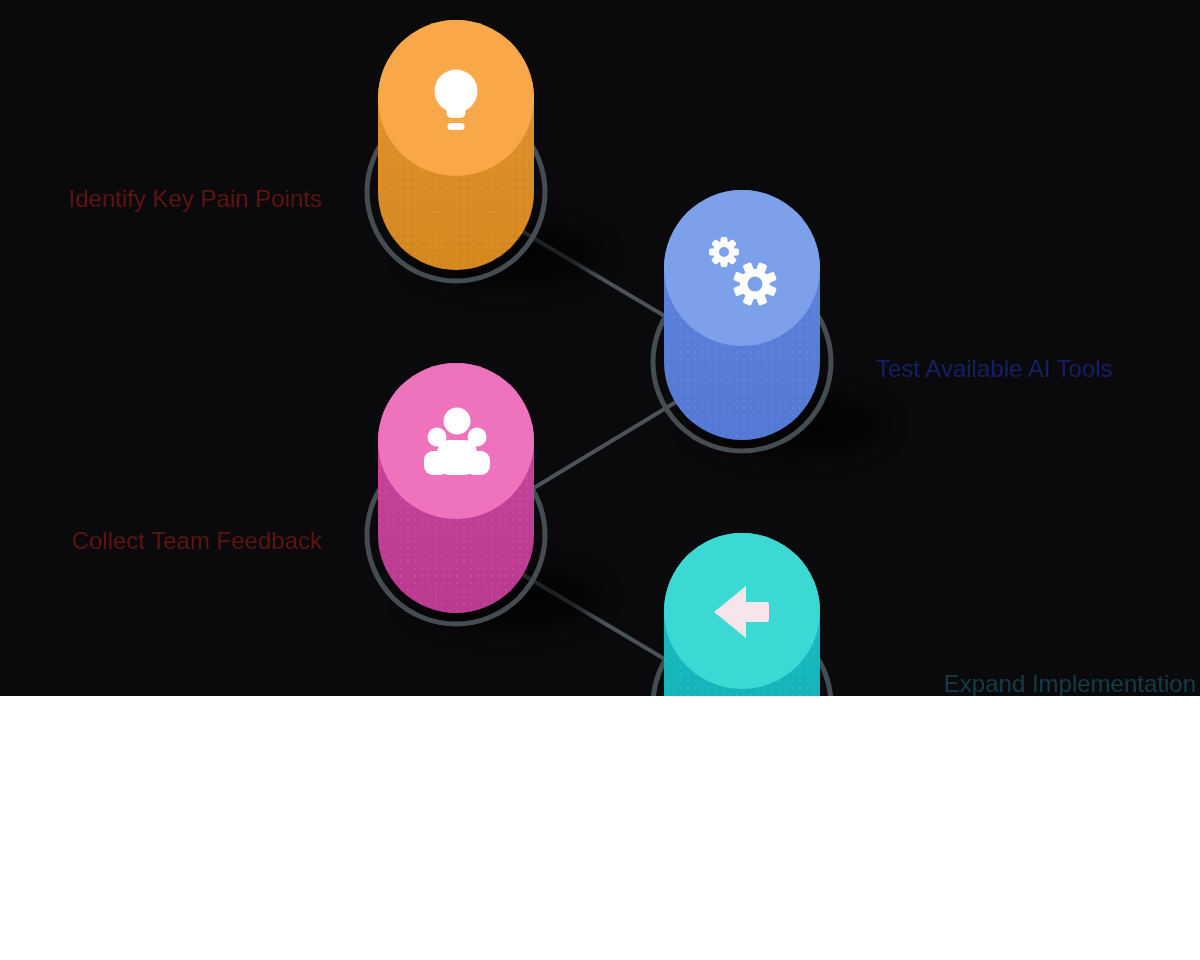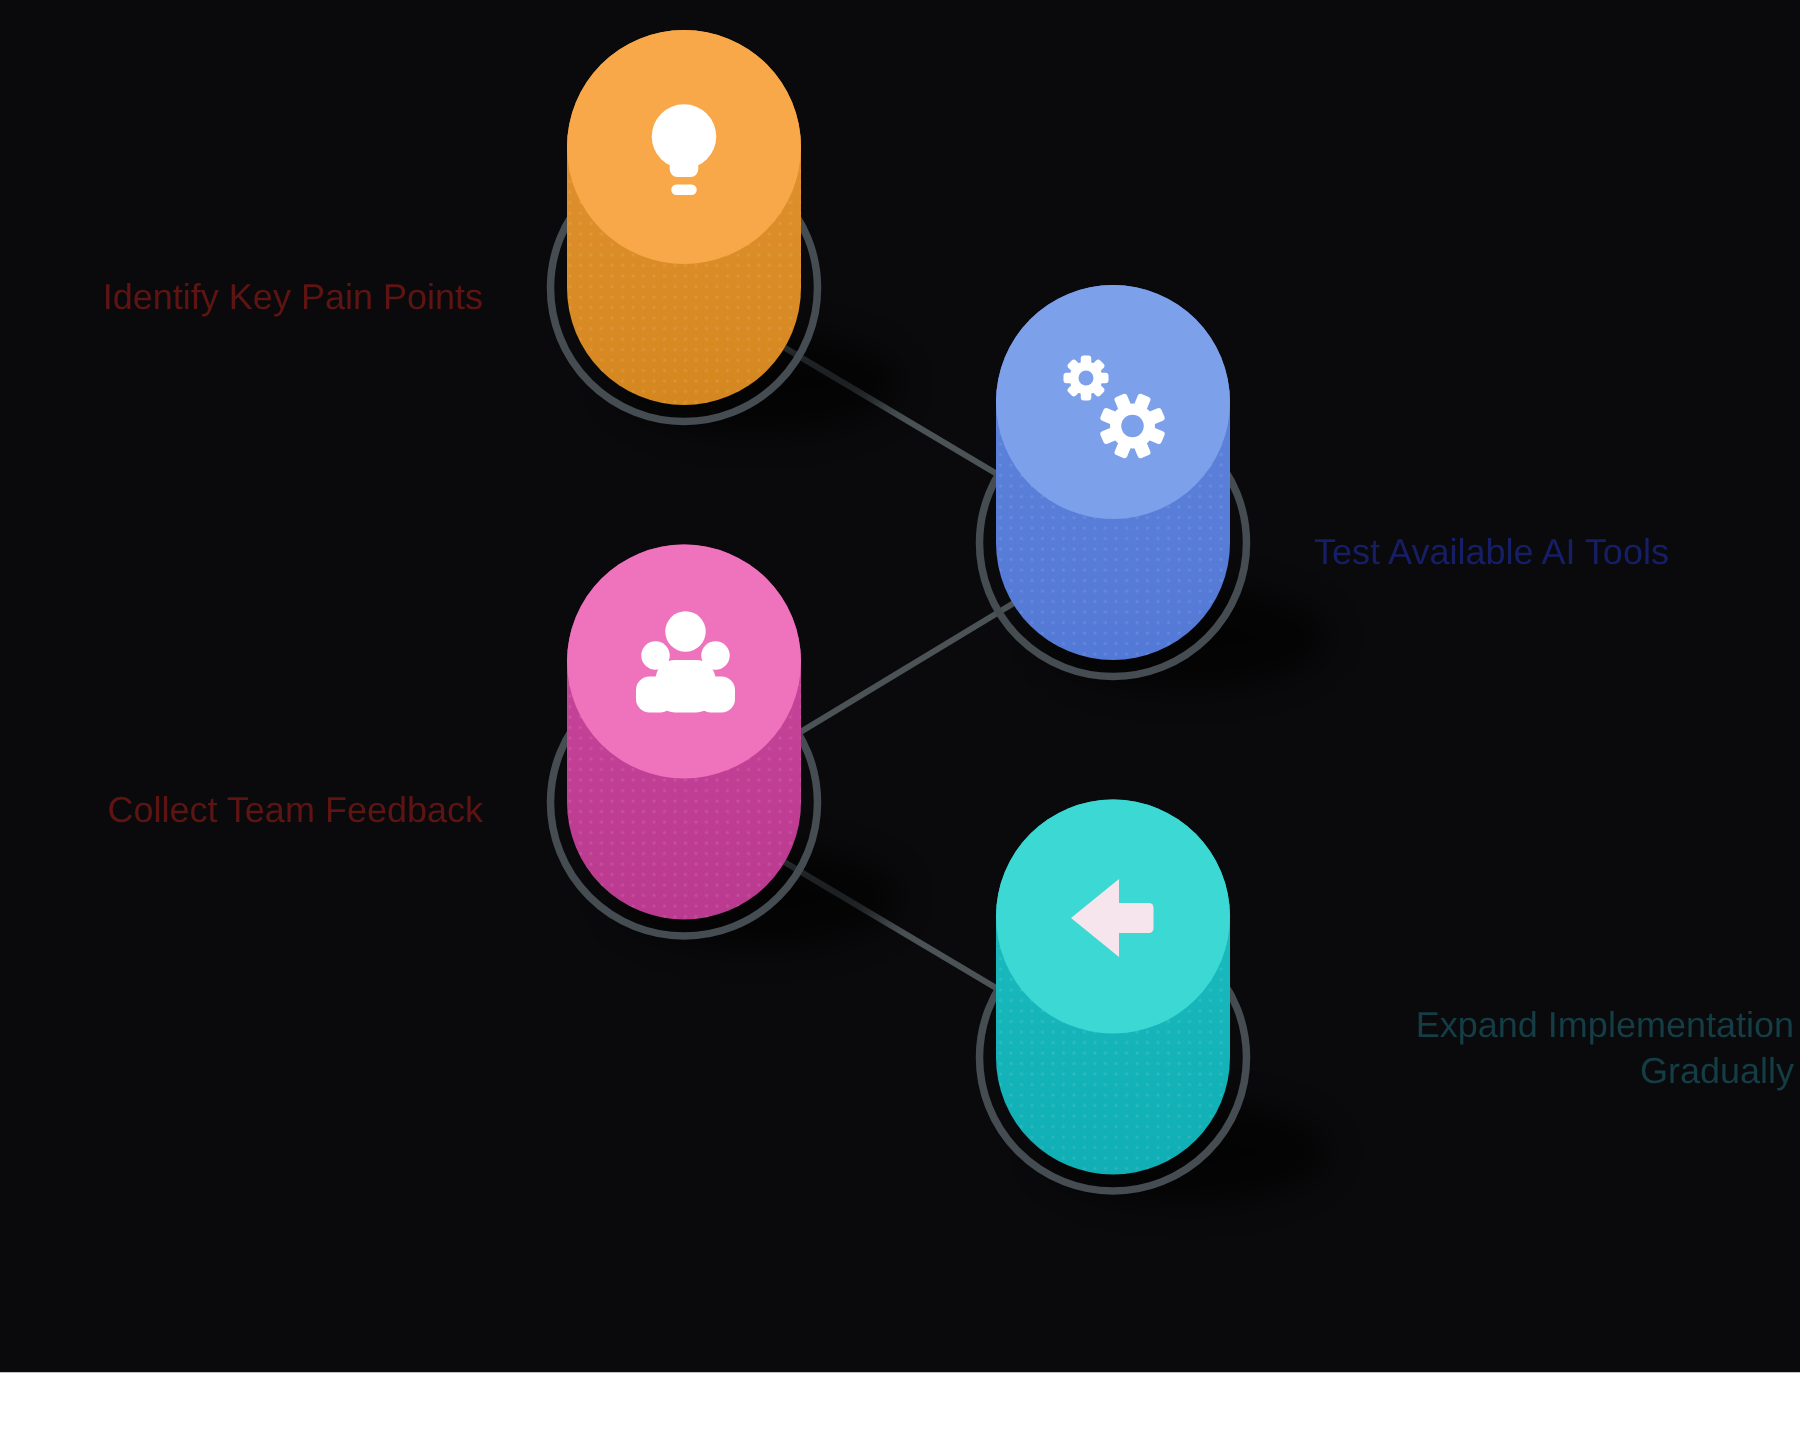--- a/index.html
+++ b/index.html
@@ -1,19 +1,19 @@
 <!DOCTYPE html>
 <html><head>
 <meta charset="utf-8">
 <style>
   html, body { margin: 0; padding: 0; }
   .stage {
     position: relative;
     width: 1200px;
-    height: 915px;
+    height: 696px;
     overflow: hidden;
     font-family: "Liberation Sans", sans-serif;
   }
   .diagram-svg { position: absolute; left: 0; top: 0; }
   .step-label {
     position: absolute;
     font-size: 24px;
     line-height: 31px;
     font-weight: 400;
     white-space: nowrap;

